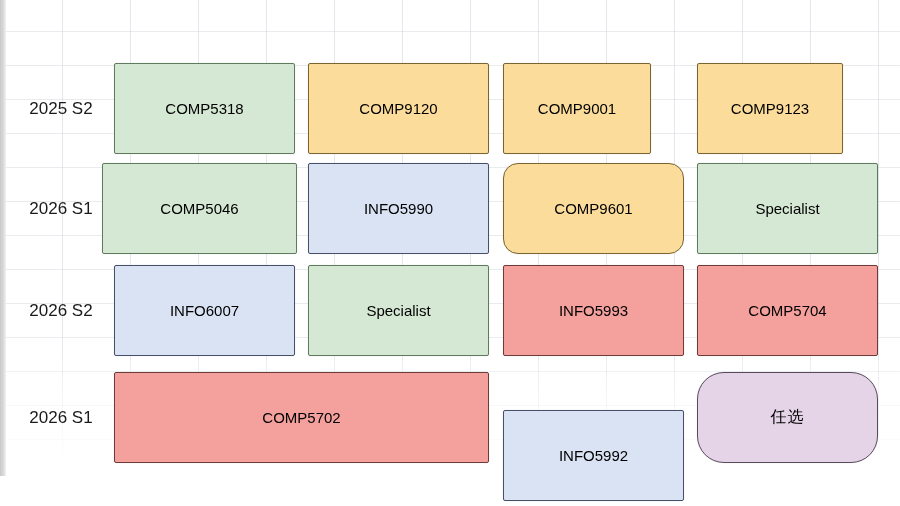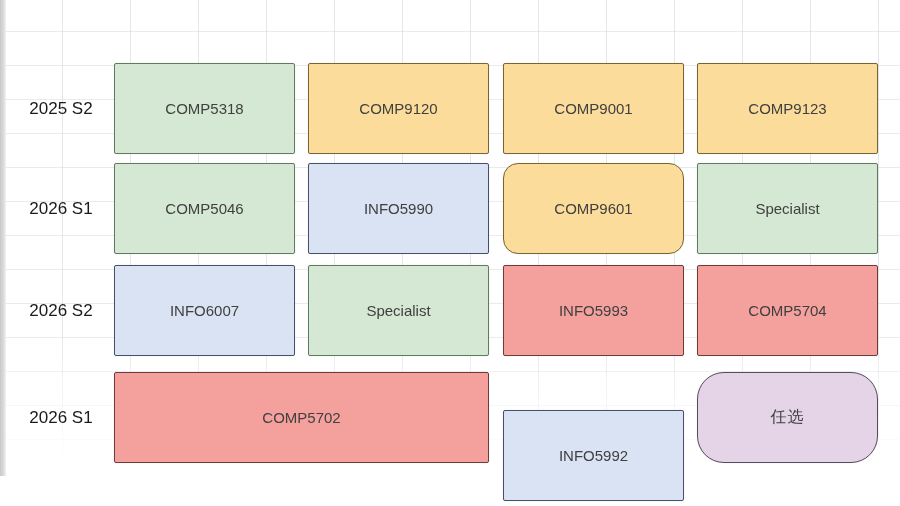--- a/index.html
+++ b/index.html
@@ -85,21 +85,21 @@
 
   .cell {
     position: absolute;
     box-sizing: border-box;
     border: 1.6px solid #4a4a4a;
     border-radius: 2px;
     display: flex;
     align-items: center;
     justify-content: center;
     font-size: 15px;
-    color: #404040;
+    color: #000000;
     text-align: center;
     box-shadow: 0 0 0 0.5px rgba(0,0,0,0.04);
   }
   .cell.cjk {
     font-size: 16px;
     letter-spacing: 1px;
   }
 </style>
 </head>
 <body>
@@ -114,23 +114,23 @@
 
   <div id="labels">
       <div class="row-label" style="left: 8px; top: 98.5px;">2025 S2</div>
       <div class="row-label" style="left: 8px; top: 198.5px;">2026 S1</div>
       <div class="row-label" style="left: 8px; top: 300.5px;">2026 S2</div>
       <div class="row-label" style="left: 8px; top: 407.5px;">2026 S1</div>
     </div>
   <div id="cells">
       <div class="cell" style="left: 114px; top: 63px; width: 181px; height: 91px; background-color: rgb(213, 232, 212); border-color: rgb(95, 122, 92);">COMP5318</div>
       <div class="cell" style="left: 308px; top: 63px; width: 181px; height: 91px; background-color: rgb(251, 220, 154); border-color: rgb(122, 100, 48);">COMP9120</div>
-      <div class="cell" style="left: 503px; top: 63px; width: 181px; height: 91px; background-color: rgb(251, 220, 154); border-color: rgb(122, 100, 48);">COMP9001</div>
-      <div class="cell" style="left: 697px; top: 63px; width: 181px; height: 91px; background-color: rgb(251, 220, 154); border-color: rgb(122, 100, 48);">COMP9123</div>
-      <div class="cell" style="left: 114px; top: 163px; width: 181px; height: 91px; background-color: rgb(213, 232, 212); border-color: rgb(95, 122, 92);">COMP5046</div>
+      <div class="cell" style="left: 503px; top: 63px; width: 148px; height: 91px; background-color: rgb(251, 220, 154); border-color: rgb(122, 100, 48);">COMP9001</div>
+      <div class="cell" style="left: 697px; top: 63px; width: 146px; height: 91px; background-color: rgb(251, 220, 154); border-color: rgb(122, 100, 48);">COMP9123</div>
+      <div class="cell" style="left: 102px; top: 163px; width: 195px; height: 91px; background-color: rgb(213, 232, 212); border-color: rgb(95, 122, 92);">COMP5046</div>
       <div class="cell" style="left: 308px; top: 163px; width: 181px; height: 91px; background-color: rgb(218, 227, 243); border-color: rgb(70, 80, 107);">INFO5990</div>
       <div class="cell" style="left: 503px; top: 163px; width: 181px; height: 91px; background-color: rgb(251, 220, 154); border-color: rgb(122, 100, 48); border-radius: 15px;">COMP9601</div>
       <div class="cell" style="left: 697px; top: 163px; width: 181px; height: 91px; background-color: rgb(213, 232, 212); border-color: rgb(95, 122, 92);">Specialist</div>
       <div class="cell" style="left: 114px; top: 265px; width: 181px; height: 91px; background-color: rgb(218, 227, 243); border-color: rgb(70, 80, 107);">INFO6007</div>
       <div class="cell" style="left: 308px; top: 265px; width: 181px; height: 91px; background-color: rgb(213, 232, 212); border-color: rgb(95, 122, 92);">Specialist</div>
       <div class="cell" style="left: 503px; top: 265px; width: 181px; height: 91px; background-color: rgb(244, 160, 156); border-color: rgb(110, 59, 56);">INFO5993</div>
       <div class="cell" style="left: 697px; top: 265px; width: 181px; height: 91px; background-color: rgb(244, 160, 156); border-color: rgb(110, 59, 56);">COMP5704</div>
       <div class="cell" style="left: 114px; top: 372px; width: 375px; height: 91px; background-color: rgb(244, 160, 156); border-color: rgb(110, 59, 56);">COMP5702</div>
       <div class="cell" style="left: 503px; top: 372px; width: 181px; height: 91px; background-color: rgb(218, 227, 243); border-color: rgb(70, 80, 107); margin-top: 38px;">INFO5992</div>
       <div class="cell cjk" style="left: 697px; top: 372px; width: 181px; height: 91px; background-color: rgb(229, 212, 232); border-color: rgb(88, 74, 92); border-radius: 27px;">任选</div>

